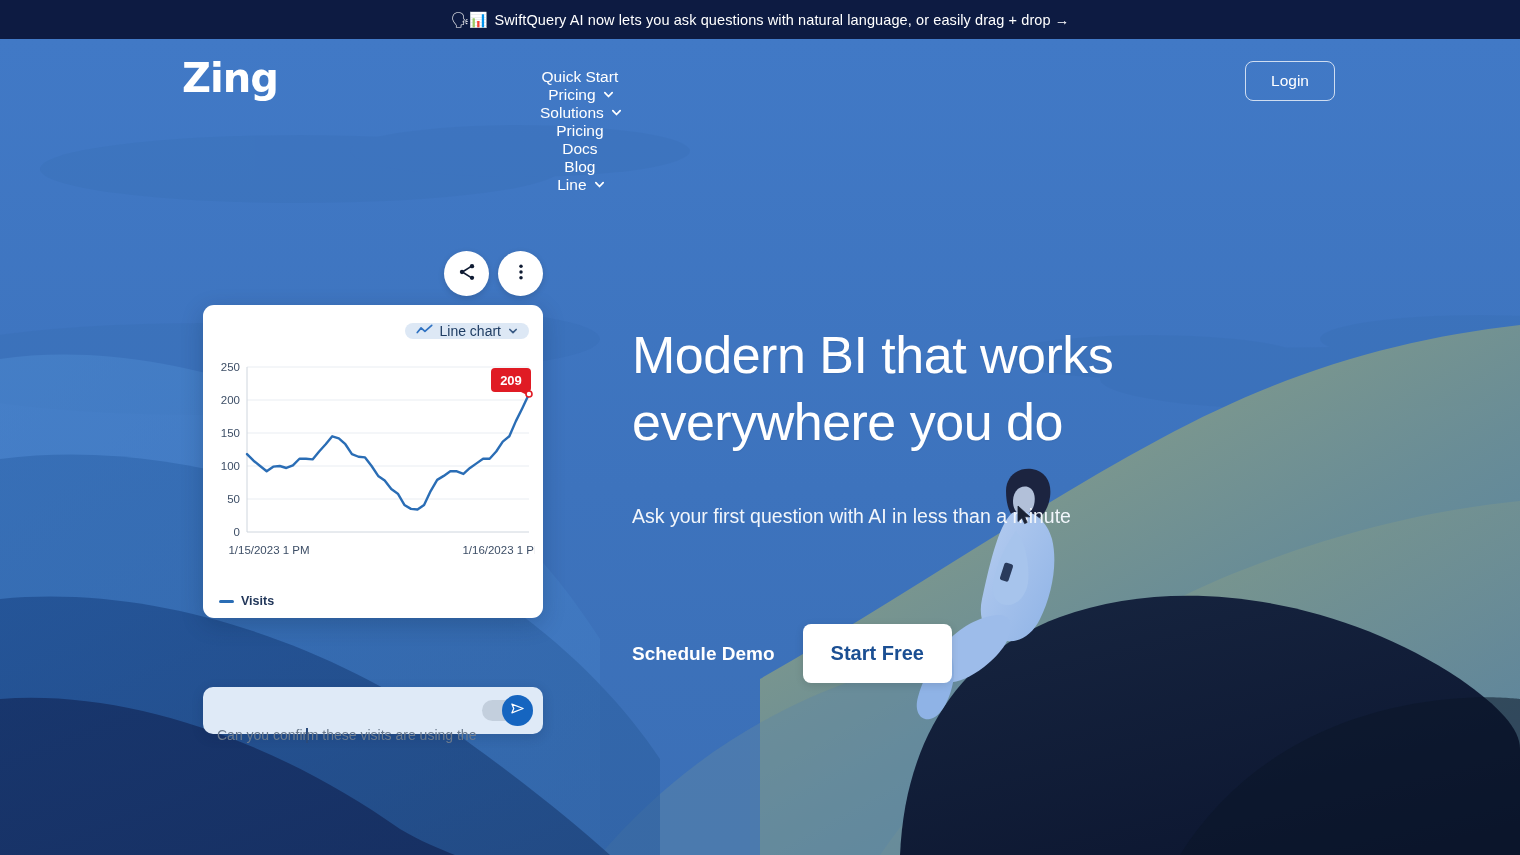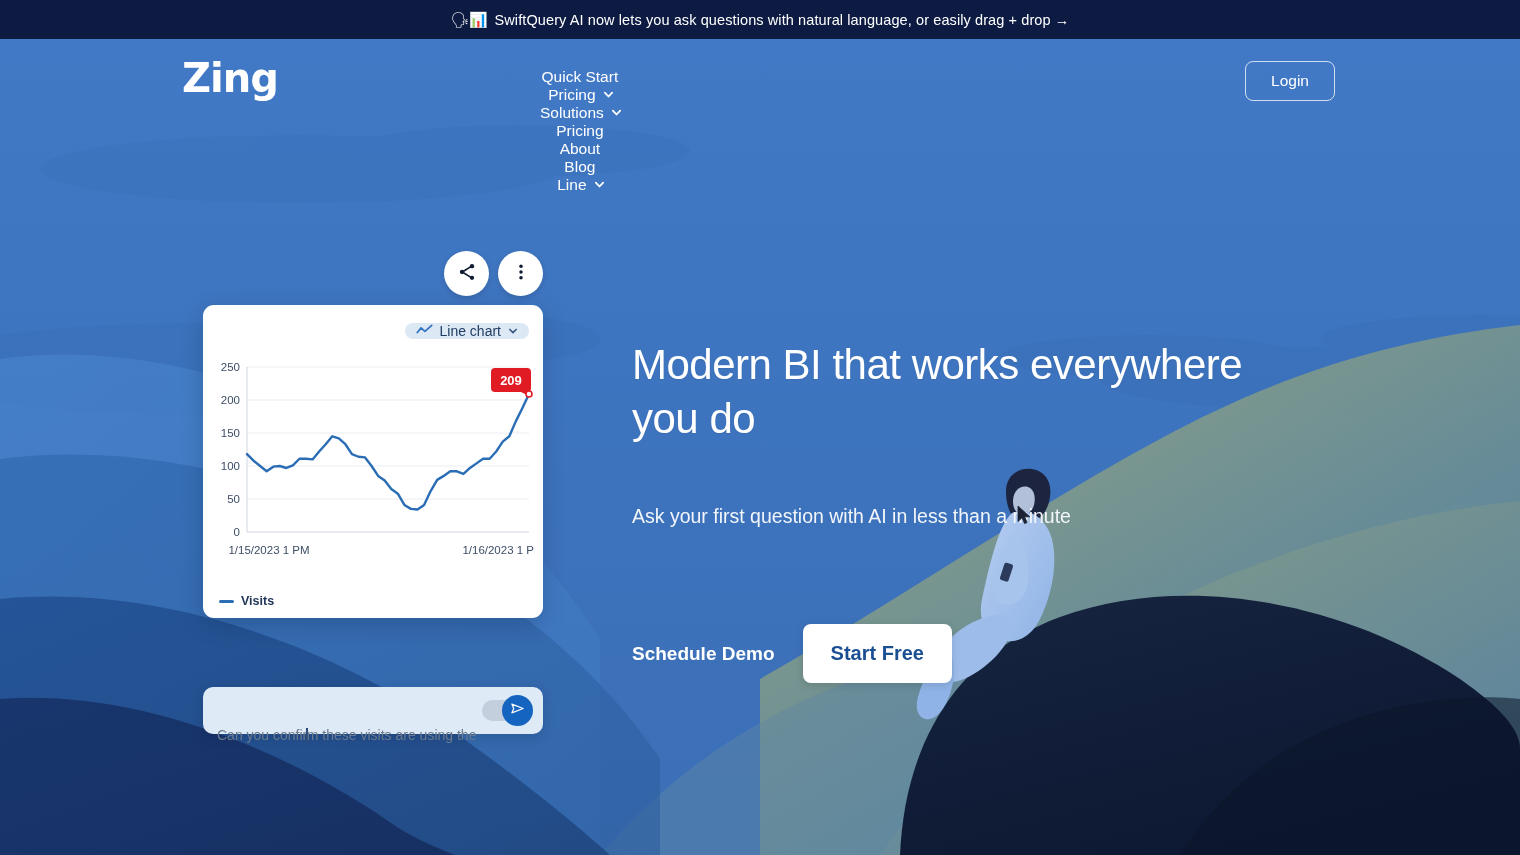--- a/index.html
+++ b/index.html
@@ -53,24 +53,23 @@
     position:absolute; left:1245px; top:61px;
     width:90px; height:40px; border:1px solid rgba(255,255,255,.75);
     border-radius:8px; color:#fff; font-size:15.5px;
     display:flex; align-items:center; justify-content:center; cursor:pointer;
     background:transparent;
   }
 
   
   .headline{
     position:absolute; left:632px; top:322px; width:680px;
-    color:#fff; font-size:42px; line-height:1.28; font-weight:400;
+    color:#fff; font-size:52px; line-height:1.28; font-weight:400;
     letter-spacing:-.5px; z-index:12;
     text-shadow:0 1px 2px rgba(0,0,0,.06);
-    margin-top:16px;
   }
   .subhead{
     position:absolute; left:632px; top:505px; width:640px;
     color:#f2f6fb; font-size:19.5px; z-index:12;
   }
   .ctas{
     position:absolute; left:632px; top:624px; display:flex; align-items:center; gap:28px; z-index:12;
   }
   .demo{ color:#fff; font-size:19px; font-weight:700; cursor:pointer; }
   .startfree{
@@ -250,21 +249,21 @@
     <span class="chev">
       <svg viewBox="0 0 12 12" width="11" height="11">
           <path d="M2 4 L6 8.2 L10 4" fill="none" stroke="#ffffff" stroke-width="1.9" stroke-linecap="round" stroke-linejoin="round"></path>
         </svg>
     </span>
   </div>
   <div class="navlink">
     <span>Pricing</span>
   </div>
   <div class="navlink">
-    <span>About</span>
+    <span>Docs</span>
   </div>
   <div class="navlink">
     <span>Blog</span>
   </div>
   <div class="navlink">
     <span>Line</span>
     <span class="chev">
       <svg viewBox="0 0 12 12" width="11" height="11">
           <path d="M2 4 L6 8.2 L10 4" fill="none" stroke="#ffffff" stroke-width="1.9" stroke-linecap="round" stroke-linejoin="round"></path>
         </svg>

